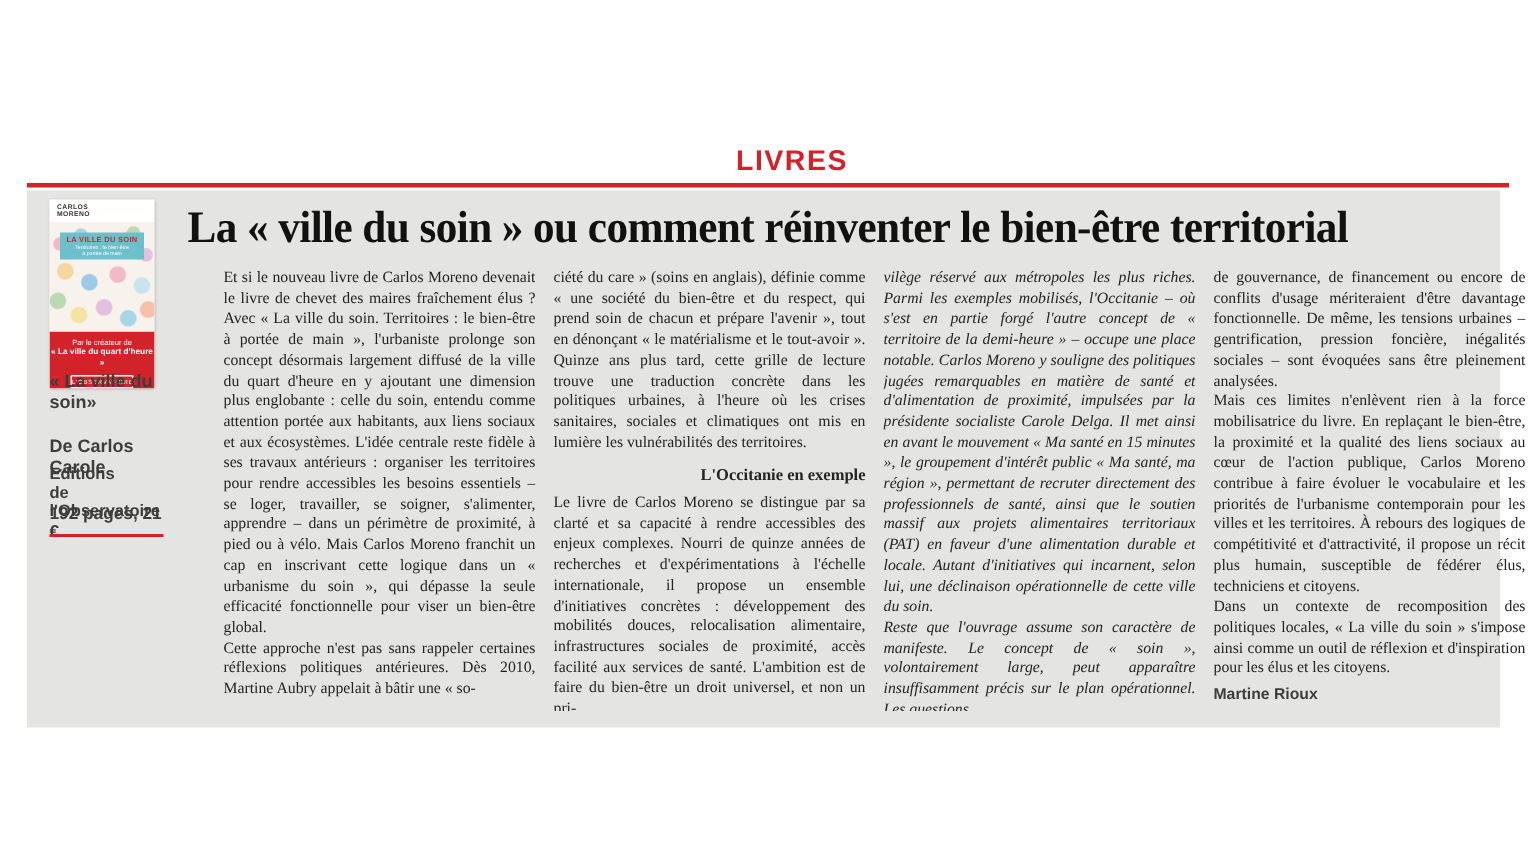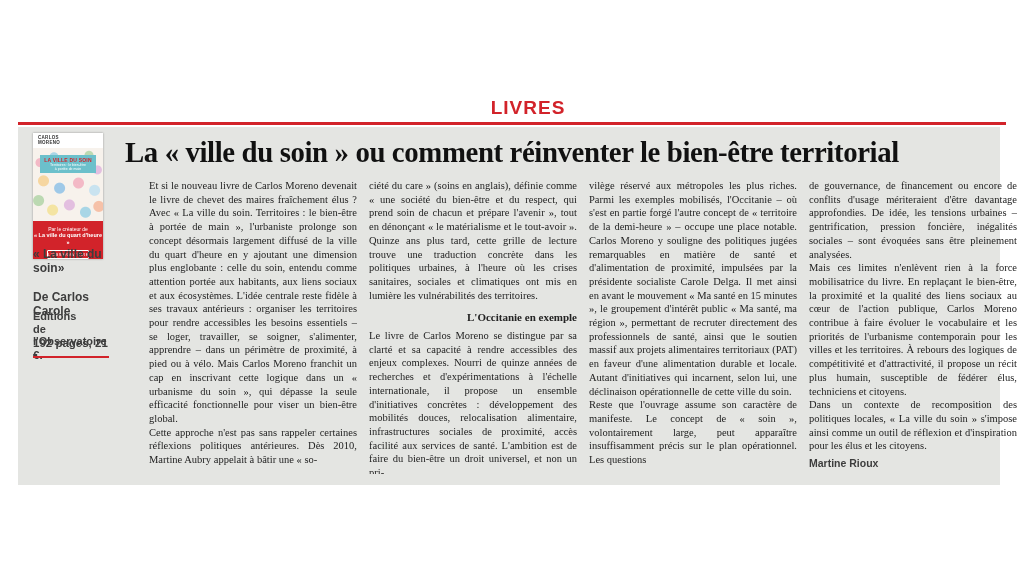--- a/index.html
+++ b/index.html
@@ -105,21 +105,21 @@
   
   .col {
     position: absolute; top: 179px; width: 208px; height: 295px;
     font-family: "Liberation Serif", serif;
     font-size: 10.5px; line-height: 13.7px; color: #232323;
     text-align: justify; overflow: hidden; margin-left: 24px;
   }
   .col p { text-align: justify; }
   .col-1 { left: 125px; }
   .col-2 { left: 345px; }
-  .col-3 { left: 565px; }
+  .col-3 { left: 565px; font-style: italic; }
   .col-4 { left: 785px; }
   .subhead {
     font-weight: bold; font-size: 11px; margin-top: 9px; margin-bottom: 4px;
     text-align: right;
   }
   .byline {
     font-family: "Liberation Sans", sans-serif; font-weight: bold;
     font-size: 10.5px; color: #3d3d3d; margin-top: 4px; text-align: left;
   }
 </style>
@@ -171,17 +171,17 @@
   <div class="subhead">L'Occitanie en exemple</div>
   <p>Le livre de Carlos Moreno se distingue par sa clarté et sa capacité à rendre accessibles des enjeux complexes. Nourri de quinze années de recherches et d'expérimentations à l'échelle internationale, il propose un ensemble d'initiatives concrètes : développement des mobilités douces, relocalisation alimentaire, infrastructures sociales de proximité, accès facilité aux services de santé. L'ambition est de faire du bien-être un droit universel, et non un pri-</p>
 </div>
 
 <div class="col col-3">
   <p>vilège réservé aux métropoles les plus riches. Parmi les exemples mobilisés, l'Occitanie – où s'est en partie forgé l'autre concept de « territoire de la demi-heure » – occupe une place notable. Carlos Moreno y souligne des politiques jugées remarquables en matière de santé et d'alimentation de proximité, impulsées par la présidente socialiste Carole Delga. Il met ainsi en avant le mouvement « Ma santé en 15 minutes », le groupement d'intérêt public « Ma santé, ma région », permettant de recruter directement des professionnels de santé, ainsi que le soutien massif aux projets alimentaires territoriaux (PAT) en faveur d'une alimentation durable et locale. Autant d'initiatives qui incarnent, selon lui, une déclinaison opérationnelle de cette ville du soin.</p>
   <p>Reste que l'ouvrage assume son caractère de manifeste. Le concept de « soin », volontairement large, peut apparaître insuffisamment précis sur le plan opérationnel. Les questions</p>
 </div>
 
 <div class="col col-4">
-  <p>de gouvernance, de financement ou encore de conflits d'usage mériteraient d'être davantage approfondies. De idée, les tensions urbaines – gentrification, pression foncière, inégalités sociales – sont évoquées sans être pleinement analysées.</p>
+  <p>de gouvernance, de financement ou encore de conflits d'usage mériteraient d'être davantage fonctionnelle. De même, les tensions urbaines – gentrification, pression foncière, inégalités sociales – sont évoquées sans être pleinement analysées.</p>
   <p>Mais ces limites n'enlèvent rien à la force mobilisatrice du livre. En replaçant le bien-être, la proximité et la qualité des liens sociaux au cœur de l'action publique, Carlos Moreno contribue à faire évoluer le vocabulaire et les priorités de l'urbanisme contemporain pour les villes et les territoires. À rebours des logiques de compétitivité et d'attractivité, il propose un récit plus humain, susceptible de fédérer élus, techniciens et citoyens.</p>
   <p>Dans un contexte de recomposition des politiques locales, « La ville du soin » s'impose ainsi comme un outil de réflexion et d'inspiration pour les élus et les citoyens.</p>
   <div class="byline">Martine Rioux</div>
 </div>
 
 </body></html>

